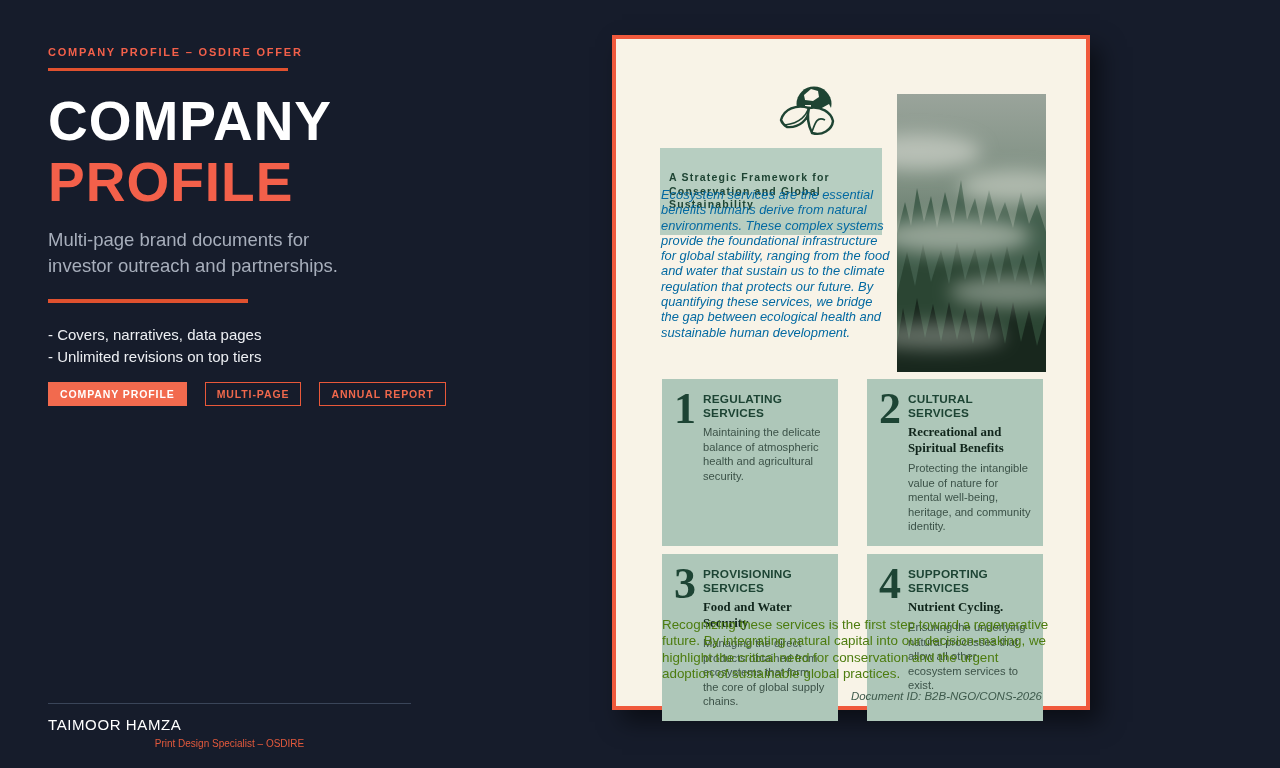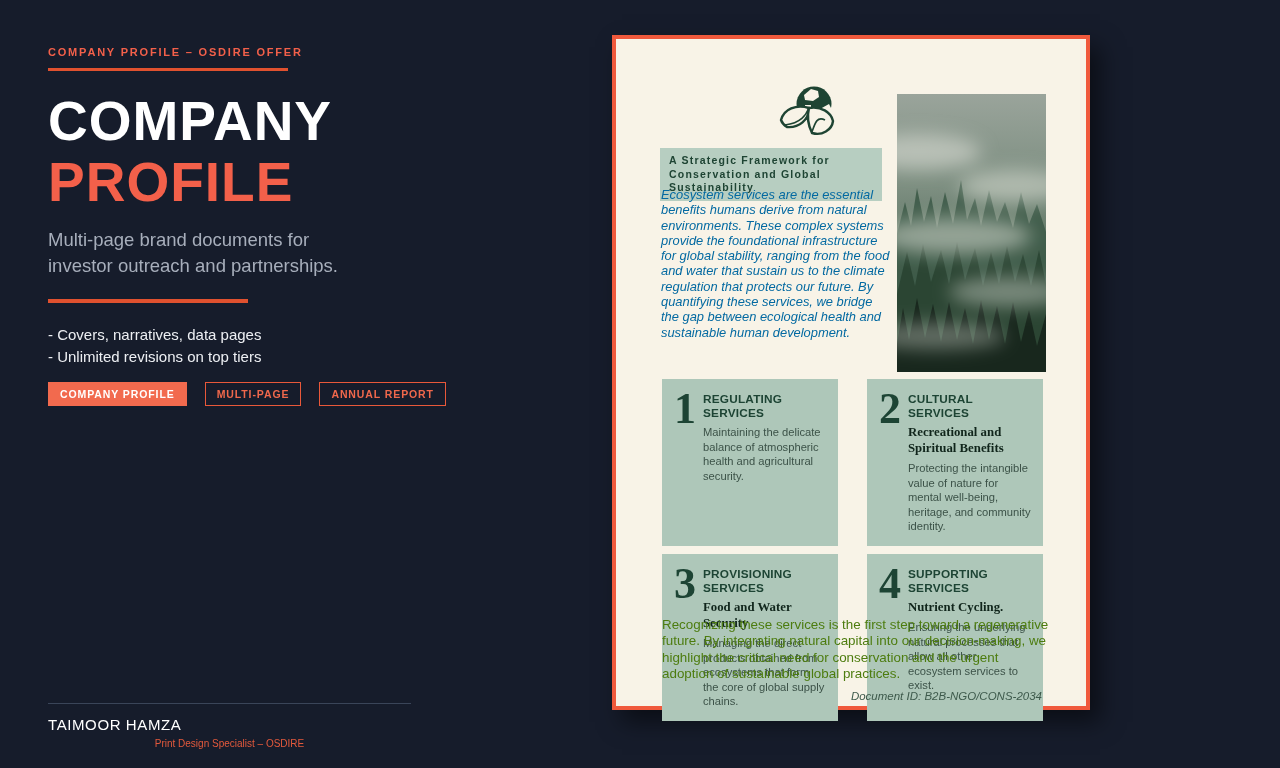--- a/index.html
+++ b/index.html
@@ -44,21 +44,21 @@
     background:#f8f3e7; border:4px solid #f0593c;
     box-shadow:10px 12px 22px rgba(0,0,0,0.5);
   }
   .logo-row { position:absolute; left:42px; top:44px; display:flex; align-items:flex-end;flex-direction:column; }
   .logo-icon { width:60px; height:60px; }
   .brand-text { margin-left:6px; margin-top:4px; }
   .brand-line1 { font-size:27px; font-weight:bold; letter-spacing:0.5px; color:#1e4433; line-height:26px; }
   .brand-line2 { font-size:27px; font-weight:bold; letter-spacing:0.5px; color:#9cb9a9; line-height:26px; }
   .tagline-box {
     position:absolute; left:44px; top:109px; width:222px; background:#b7cec1;
-    padding:6px 9px; color:#1e4433; font-size:10.5px; font-weight:bold;
+    padding:23px 9px; color:#1e4433; font-size:10.5px; font-weight:bold;
     letter-spacing:1.2px; line-height:13.5px;
   }
   .intro {
     position:absolute; left:45px; top:148px; width:230px;
     font-style:italic; font-size:12.9px; line-height:15.3px; color:#0369a1;
   }
   .photo { position:absolute; left:281px; top:55px; width:149px; height:278px; }
   .photo svg { display:block; width:100%; height:100%; }
 
   .cards {
@@ -208,15 +208,15 @@
           <div class="card-title">SUPPORTING SERVICES</div>
           <div class="card-sub">Nutrient Cycling.</div>
           <div class="card-body">Ensuring the underlying natural processes that allow all other ecosystem services to exist.</div>
         </div>
       </div>
     </div>
 
   </div>
 
   <p class="closing">Recognizing these services is the first step toward a regenerative future. By integrating natural capital into our decision-making, we highlight the critical need for conservation and the urgent adoption of sustainable global practices.</p>
-  <div class="docid">Document ID: B2B-NGO/CONS-2034</div>
+  <div class="docid">Document ID: B2B-NGO/CONS-2026</div>
 
 </div>
 
 </body></html>

